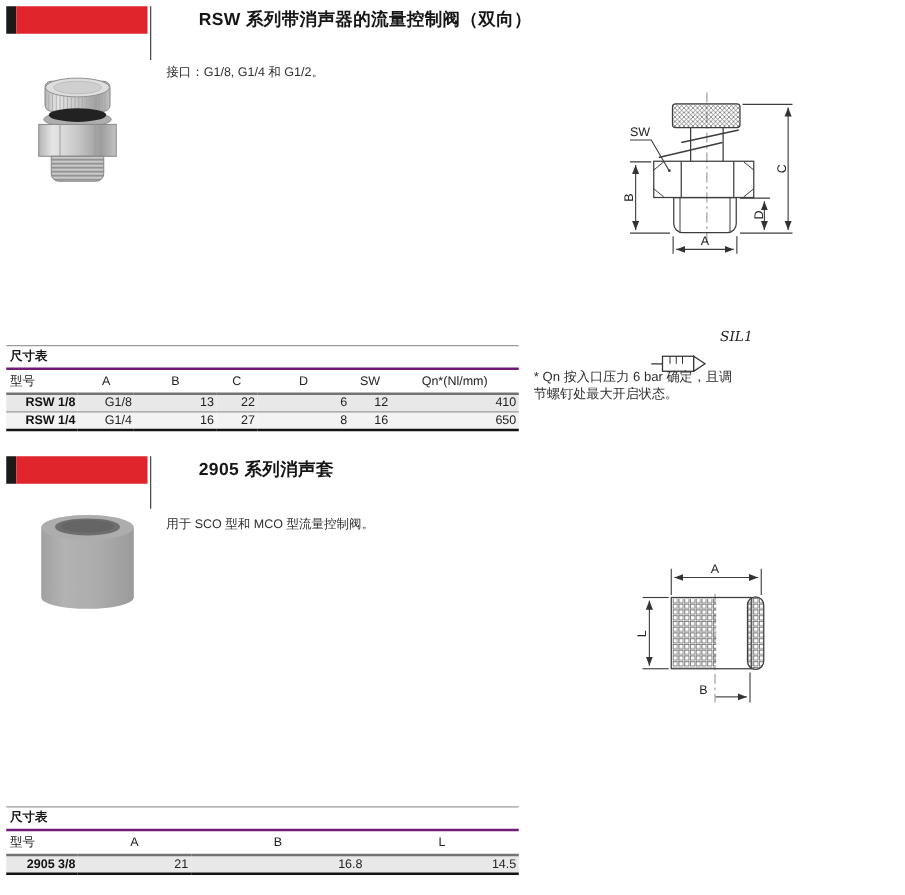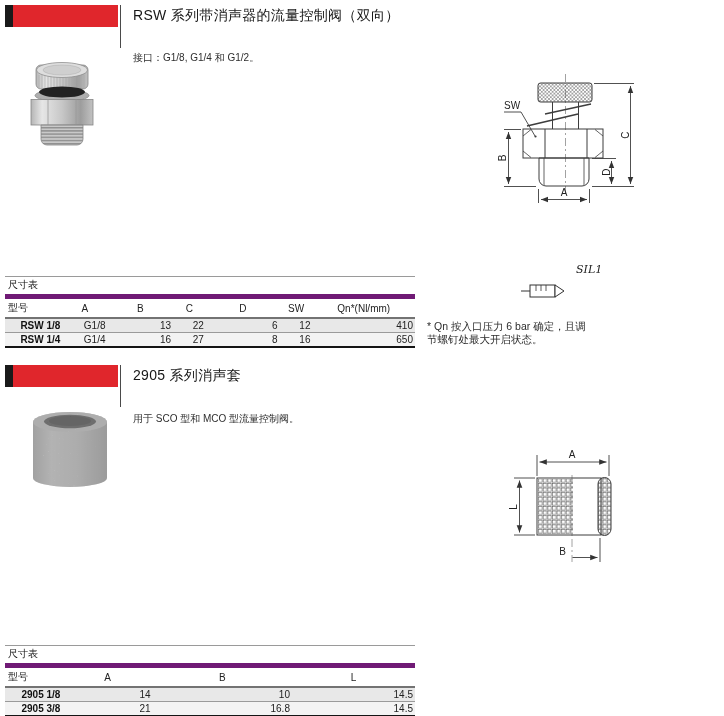--- a/index.html
+++ b/index.html
@@ -5,26 +5,26 @@
   html,body{margin:0;padding:0;background:#fff;}
   .page{
     position:relative;width:724px;height:716px;background:#ffffff;overflow:hidden;
     font-family:"Liberation Sans","DejaVu Sans",sans-serif;color:#222;
   }
   .abs{position:absolute;}
   
   .tab-black{background:var(--tab_black,#1a1a1a);width:8px;height:22px;}
   .bar-red{background:var(--accent_red,#e0262c);width:105px;height:22px;}
   .v-rule{width:1px;background:#4a4a4a;}
-  .sec-title{font-size:14px;font-weight:normal;color:#161616;white-space:nowrap;letter-spacing:.3px;}
+  .sec-title{font-size:14px;font-weight:bold;color:#161616;white-space:nowrap;letter-spacing:.3px;margin-left:26px;}
   .desc{font-size:10px;color:#2e2e2e;white-space:nowrap;}
   .note{font-size:10.5px;line-height:13px;color:#2e2e2e;width:180px;}
   
   .tbl{width:410px;font-size:10px;}
-  .tbl-caption{font-weight:normal;border-top:1px solid #9a9a9a;border-bottom:5px solid #701a75;
+  .tbl-caption{font-weight:bold;border-top:1px solid #9a9a9a;border-bottom:2px solid #701a75;
     padding:1px 3px 2px 3px;color:#161616;}
   table.dim{border-collapse:collapse;width:100%;table-layout:fixed;}
   table.dim th{font-weight:normal;color:#222;text-align:center;padding:2px 2px;border-bottom:2px solid #737373;}
   table.dim th.l, table.dim td.l{text-align:left;padding-left:3px;}
   table.dim td{text-align:right;padding:1px 2px;border-bottom:1px solid #9a9a9a;height:11px;}
   table.dim tbody tr:nth-child(odd){background:#e8e8e8;}
   table.dim tbody tr:nth-child(even){background:#f3f3f3;}
   table.dim tbody tr:last-child td{border-bottom:2px solid #141414;}
   table.dim td.b{font-weight:bold;color:#111;text-align:right;}
   
@@ -152,21 +152,21 @@
         <line x1="521" y1="291" x2="530" y2="291"></line>
         <rect x="530" y="285" width="25" height="12" fill="#fff"></rect>
         <line x1="536" y1="285" x2="536" y2="291" stroke-width=".8"></line>
         <line x1="541" y1="285" x2="541" y2="291" stroke-width=".8"></line>
         <line x1="546" y1="285" x2="546" y2="291" stroke-width=".8"></line>
         <path d="M555,285 L564,291 L555,297 z" fill="#fff"></path>
       </g>
     </svg>
   </div>
 
-  <div class="abs note" style="left:427px;top:320px;">
+  <div class="abs note" style="left:427px;top:296px;">
     <span>* Qn 按入口压力 6 bar 确定，且调</span><br>
     <span>节螺钉处最大开启状态。</span>
   </div>
 
   <div class="abs tbl" style="left:5px;top:276px;">
     <div class="tbl-caption">尺寸表</div>
     <table class="dim">
       <colgroup>
           <col style="width:14%">
           <col style="width:11%">
@@ -290,26 +290,20 @@
       <thead>
         <tr>
           <th class="l">型号</th>
           <th>A</th>
           <th>B</th>
           <th>L</th>
         </tr>
       </thead>
       <tbody>
         <tr>
-          <td class="l b">2905 1/8</td>
-          <td>14</td>
-          <td>10</td>
-          <td>14.5</td>
-        </tr>
-        <tr>
           <td class="l b">2905 3/8</td>
           <td>21</td>
           <td>16.8</td>
           <td>14.5</td>
         </tr>
       </tbody>
     </table>
   </div>
 
 </div>

